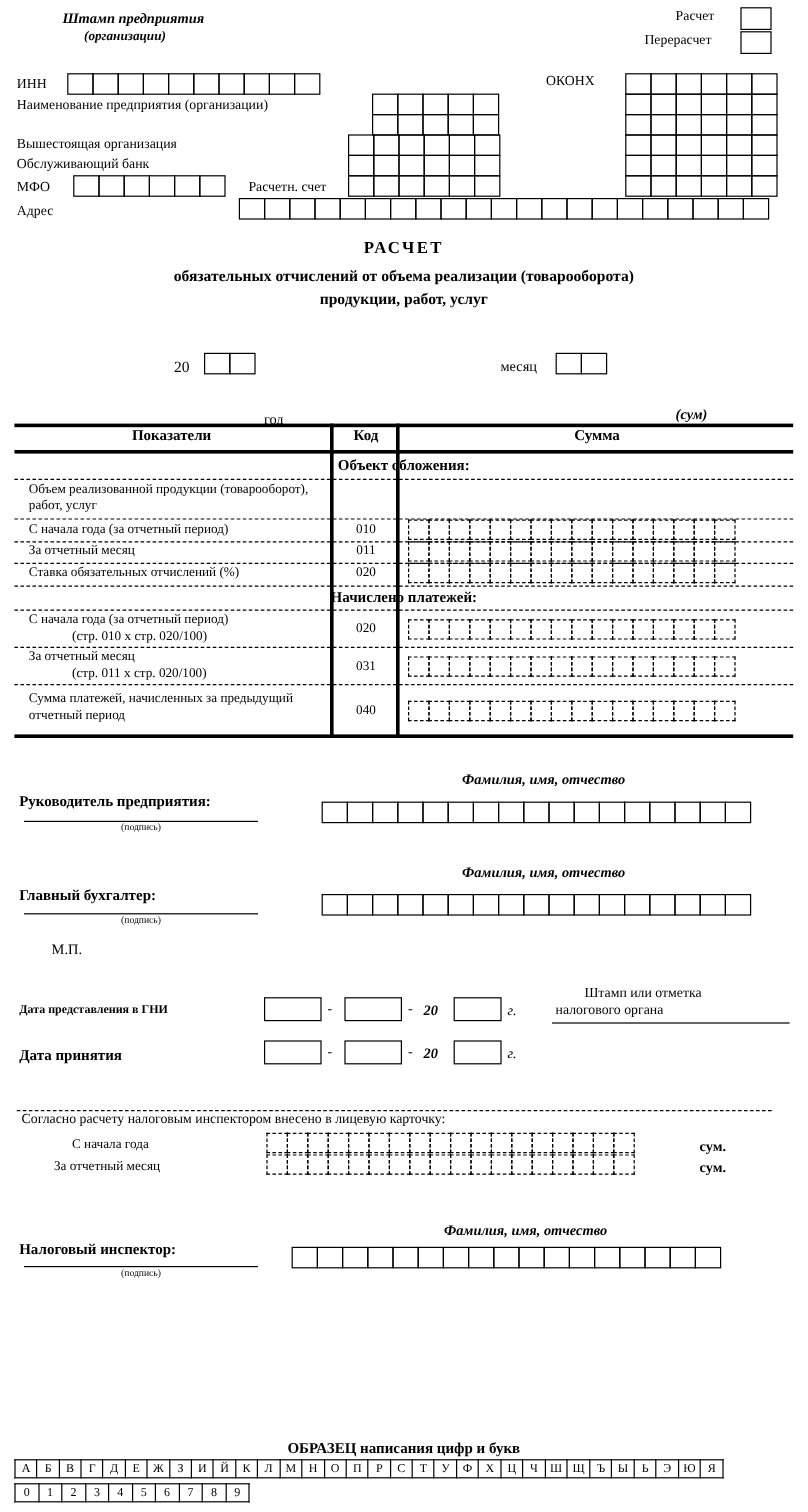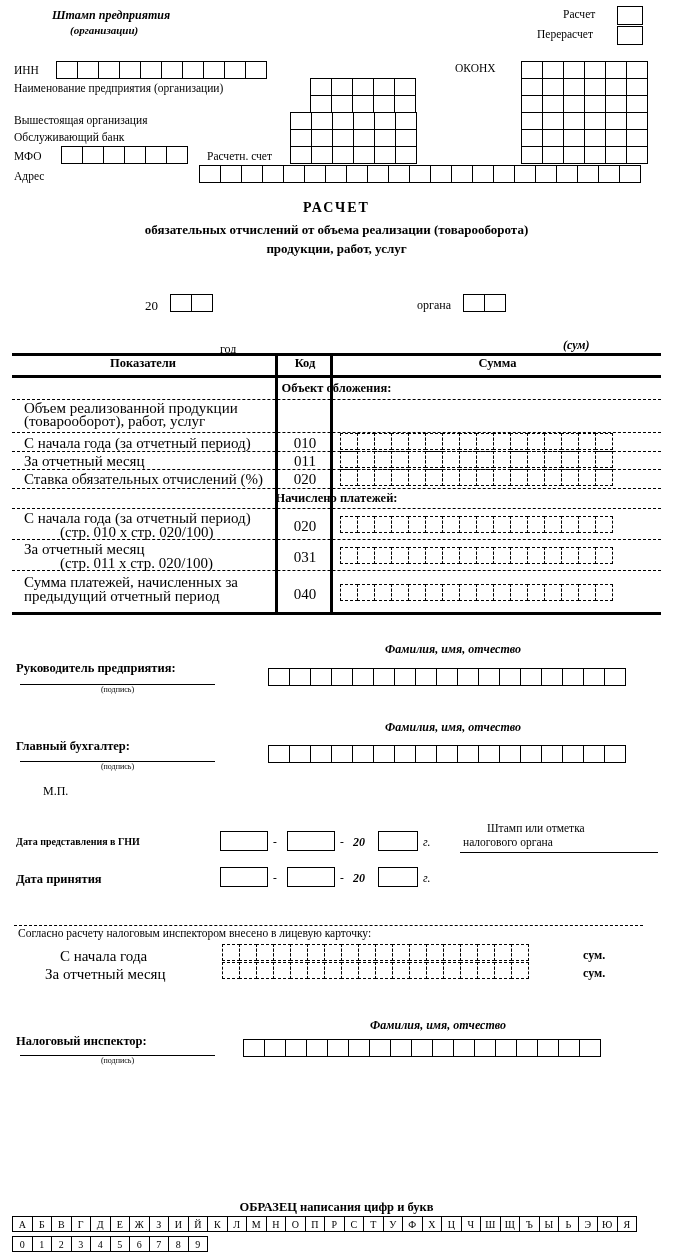--- a/index.html
+++ b/index.html
@@ -4,36 +4,36 @@
 <style>
   html,body{margin:0;padding:0;}
   body{
     width:673px;height:1260px;
     background:#ffffff;
     font-family:"Liberation Serif", serif;
     color:#000;
     position:relative;
     overflow:hidden;
   }
-  .page{position:relative;width:603px;height:1260px;padding-left:39px;}
+  .page{position:relative;width:603px;height:1260px;}
   .abs{position:absolute;}
   .it{font-style:italic;}
   .b{font-weight:bold;}
   .ctr{text-align:center;}
   .cellrow{display:flex;}
   .cell{
     width:22px;height:18px;
     border:1px solid #000;
     margin-left:-1px;
     box-sizing:border-box;
   }
   .cell:first-child{margin-left:0;}
   .box{border:1px solid #000;box-sizing:border-box;}
   .lbl{font-size:11.5px;}
-  .lbl10{font-size:15px;}
+  .lbl10{font-size:11px;}
   
   .mrow{display:flex;}
   .mcell{width:18px;height:17px;border:1px dashed #000;margin-left:-1px;box-sizing:border-box;}
   .mcell:first-child{margin-left:0;}
   .sig-line{border-bottom:1px solid #000;width:195px;}
   .tiny{font-size:8px;}
   table.alpha{border-collapse:collapse;}
   table.alpha td{border:1px solid #000;width:18.5px;height:14px;text-align:center;font-size:10px;padding:0;}
   .thickline{height:3px;background:#000;}
   .dashline{border-top:1px dashed #000;}
@@ -201,21 +201,21 @@
   <div class="abs b ctr" style="left:0;top:200px;width:673px;font-size:14px;letter-spacing:2px;">РАСЧЕТ</div>
   <div class="abs b ctr" style="left:0;top:241px;width:673px;font-size:13px;">продукции, работ, услуг</div>
   <div class="abs b ctr" style="left:0;top:222px;width:673px;font-size:13px;">обязательных отчислений от объема реализации (товарооборота)</div>
 
   <div class="abs lbl" style="left:145px;top:298px;font-size:13px;">20</div>
   <div class="abs cellrow" style="left:170px;top:294px;">
     <div class="cell"></div>
       <div class="cell"></div>
   </div>
   <div class="abs lbl" style="left:220px;top:298px;font-size:12px;margin-top:44px;">год</div>
-  <div class="abs lbl" style="left:417px;top:298px;font-size:12px;">органа</div>
+  <div class="abs lbl" style="left:417px;top:298px;font-size:12px;">месяц</div>
   <div class="abs cellrow" style="left:463px;top:294px;">
     <div class="cell"></div>
       <div class="cell"></div>
   </div>
 
   <div class="abs it b" style="left:563px;top:338px;font-size:12px;">(сум)</div>
 
   <div class="abs thickline" style="left:12px;top:353px;width:649px;"></div>
   <div class="abs thickline" style="left:12px;top:375px;width:649px;"></div>
 

